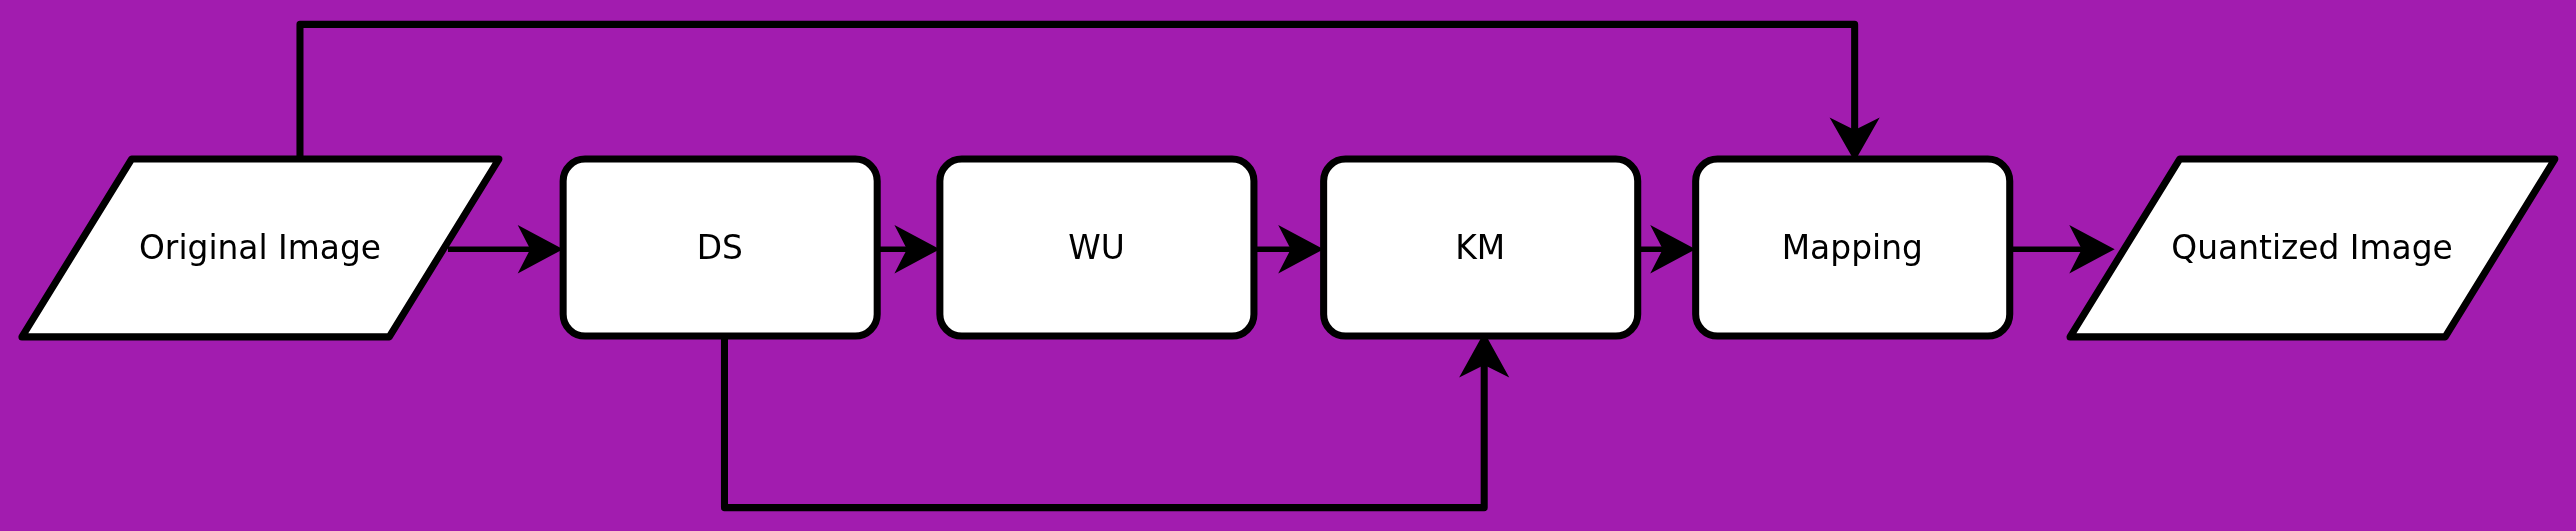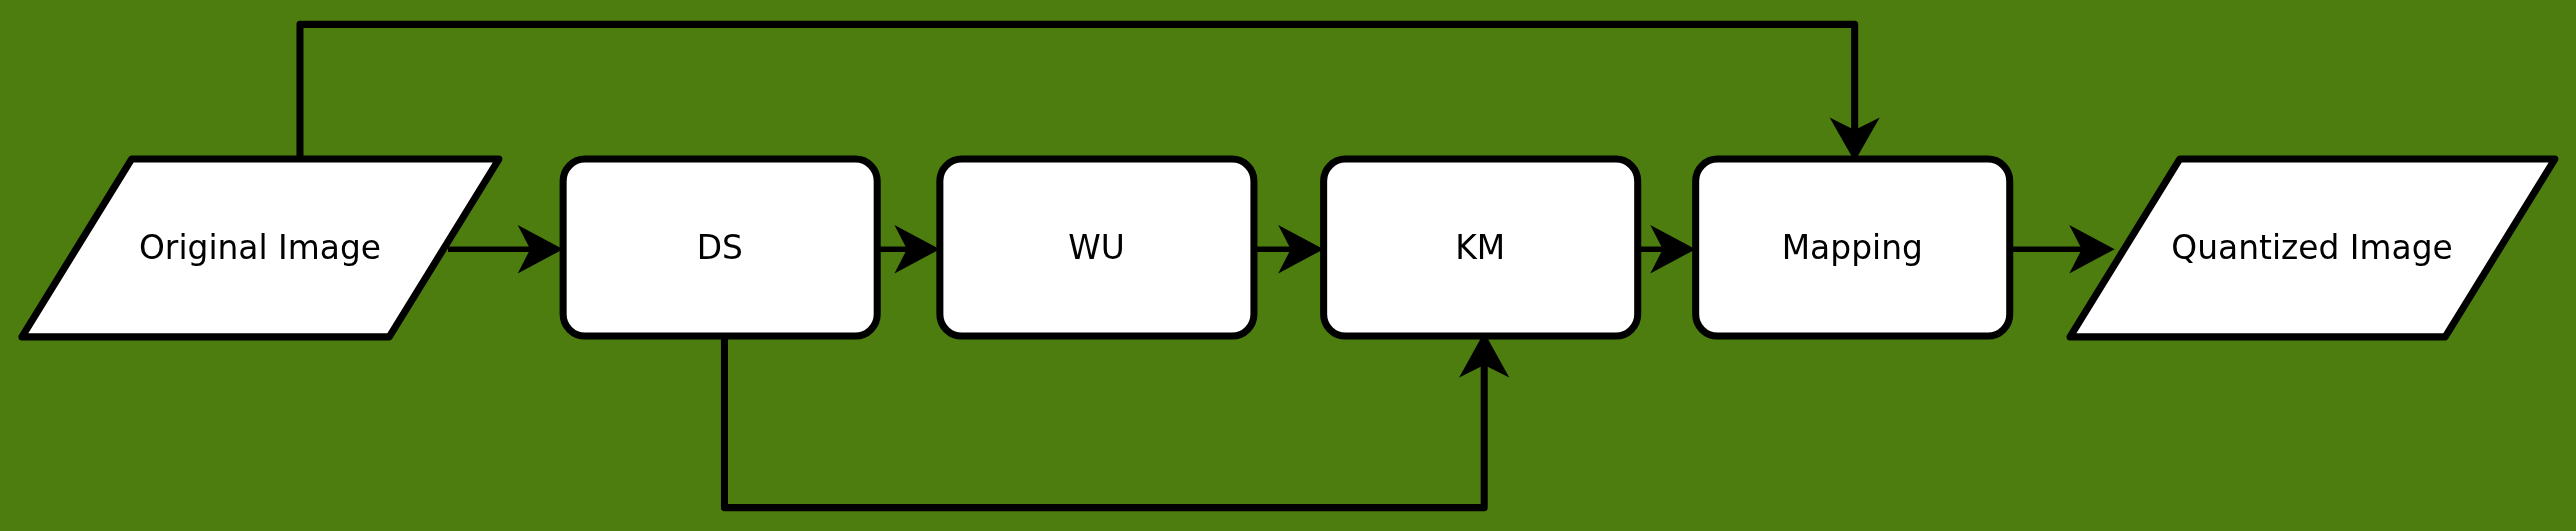--- a/index.html
+++ b/index.html
@@ -4,21 +4,21 @@
 <style>
   html, body {
     margin: 0;
     padding: 0;
     background: #ffffff;
   }
   #canvas {
     position: relative;
     width: 2576px;
     height: 532px;
-    background: #4d7c0f;
+    background: #a21caf;
     overflow: hidden;
     font-family: "DejaVu Sans", "Liberation Sans", sans-serif;
     text-decoration: underline;
   }
   #diagram-svg {
     position: absolute;
     top: 0;
     left: 0;
     width: 2576px;
     height: 532px;

